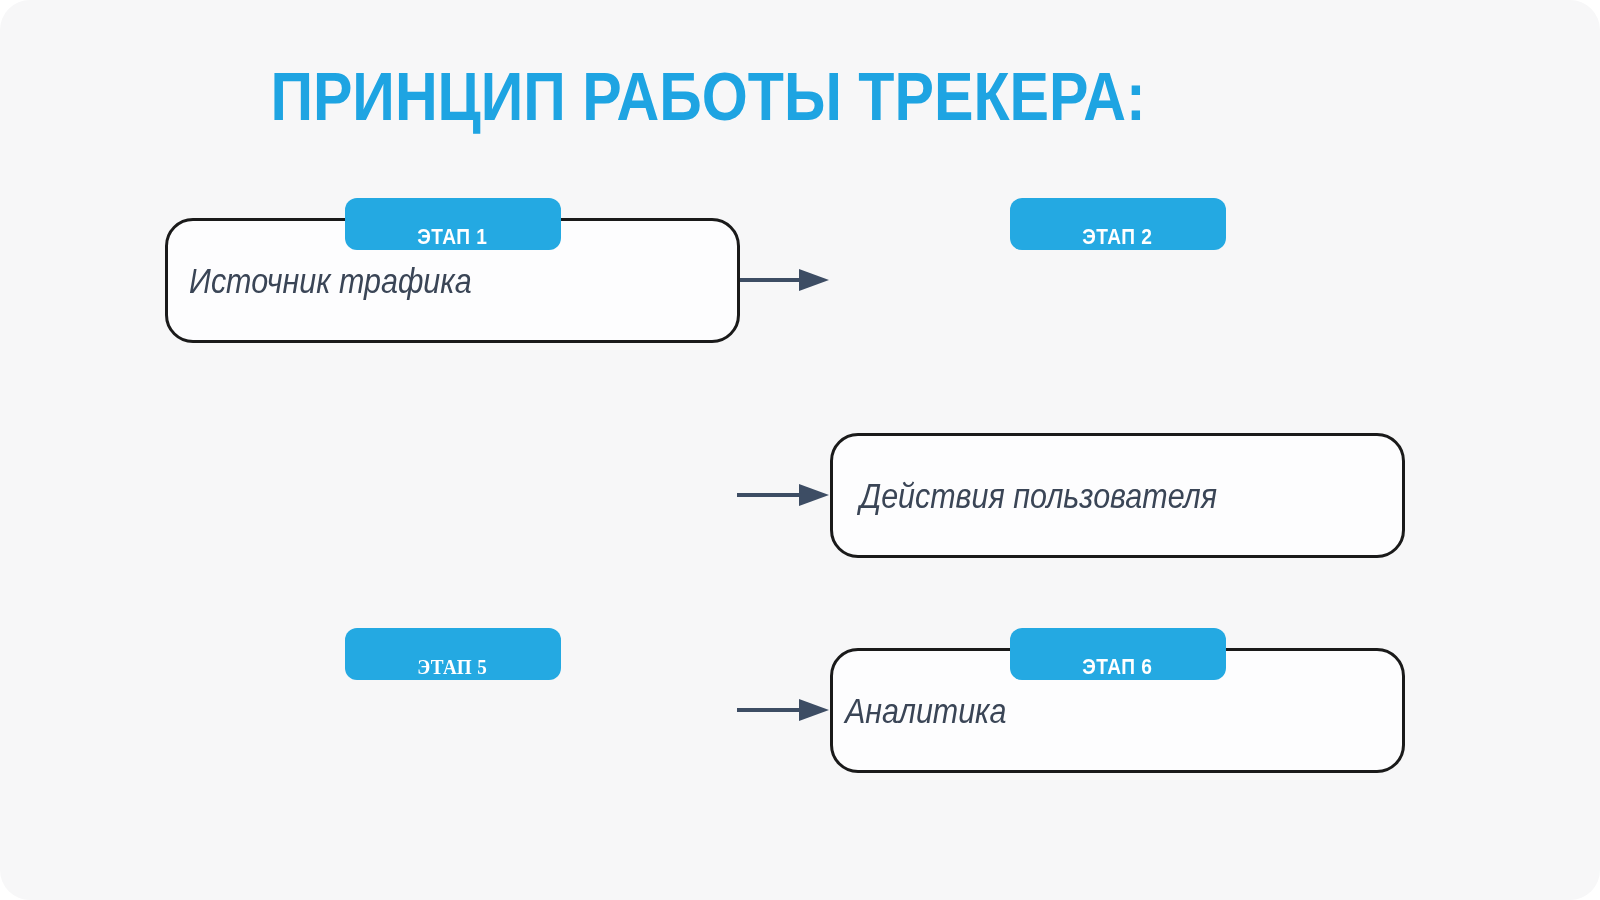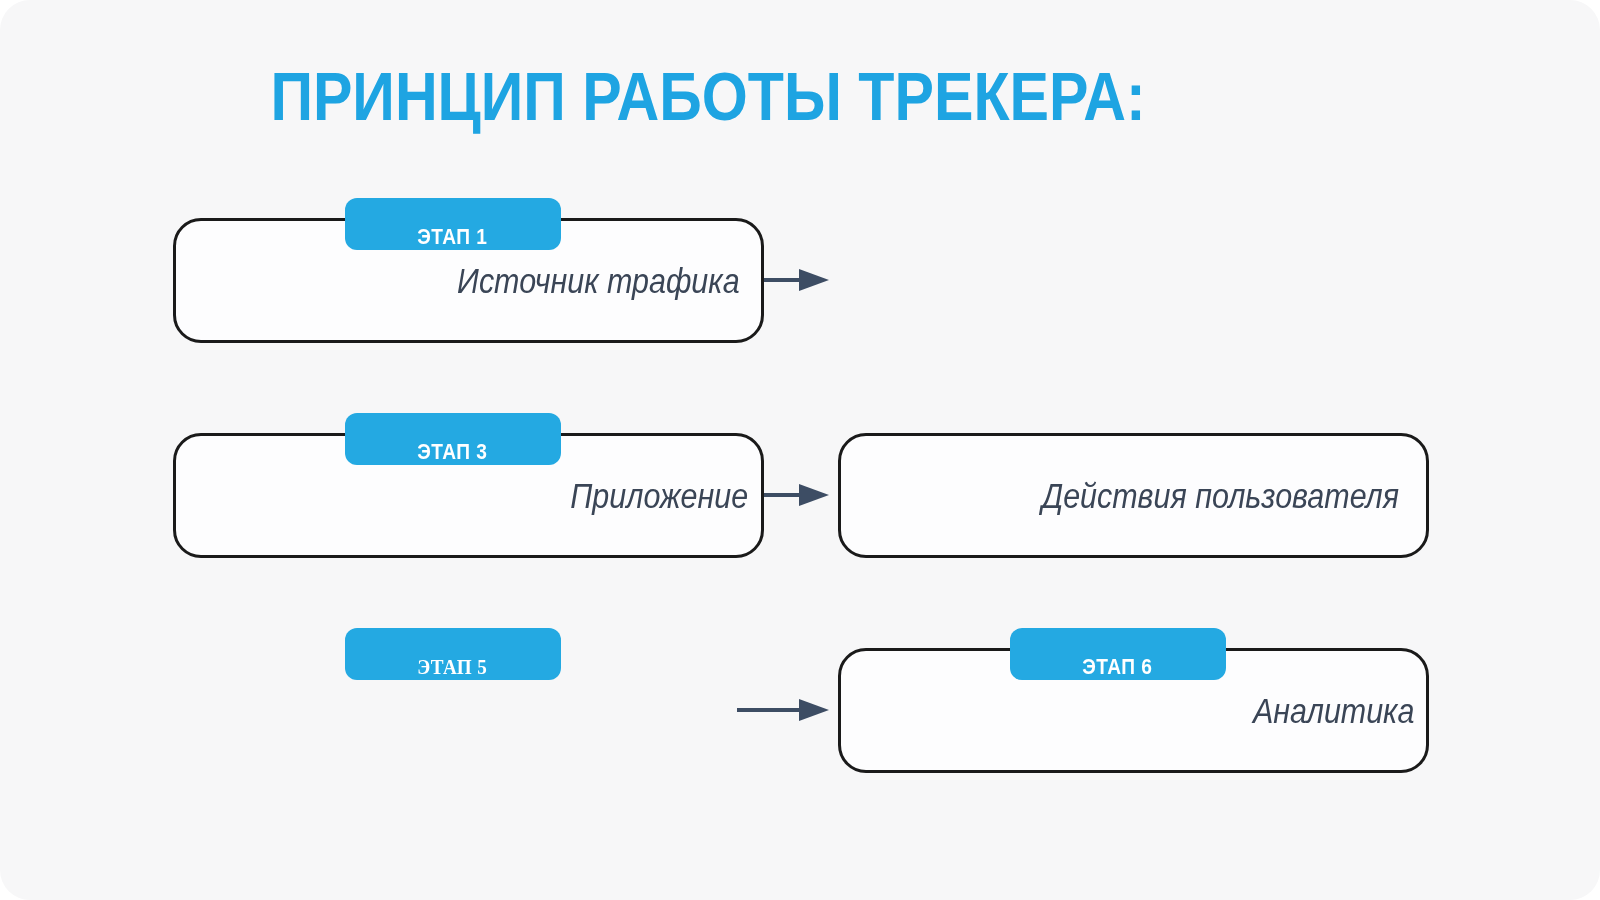--- a/index.html
+++ b/index.html
@@ -37,28 +37,27 @@
     width:216px;height:52px;
     background:var(--badge-blue);
     border-radius:12px;
     display:flex;align-items:flex-end;justify-content:center;
     color:#ffffff;font-size:22px;font-weight:bold;
     letter-spacing:0.5px;
     z-index:2;
     margin-top:8px;
   }
   .stage .box{
-    position:absolute;top:28px;left:8px;
+    position:absolute;top:28px;left:0;
     width:569px;height:119px;
     background:var(--box-fill);
     border:3px solid var(--box-border);
     border-radius:28px;
-    display:flex;align-items:center;justify-content:flex-end;
+    display:flex;align-items:center;justify-content:flex-start;
     z-index:1;
-    padding-left:16px;
   }
   .stage .box .label{
     color:var(--box-text);
     font-size:35px;
     font-style:italic;
     font-weight:500;
     white-space:nowrap;
   }
   
   .pos-r1c1{left:165px;top:190px;}
@@ -82,30 +81,25 @@
   <div class="stage pos-r1c1">
     <div class="badge">
         <span class="squeeze">ЭТАП 1</span>
       </div>
     <div class="box">
         <span class="label squeeze">Источник трафика</span>
       </div>
   </div>
 
   <div class="stage pos-r1c2">
+    <div class="badge">
+        <span class="squeeze">ЭТАП 2</span>
+      </div>
   </div>
 
-  <div class="stage pos-r2c1">
-    <div class="badge">
-        <span class="squeeze">ЭТАП 3</span>
-      </div>
-    <div class="box">
-        <span class="label squeeze">Приложение</span>
-      </div>
-  </div>
 
   <div class="stage pos-r2c2">
     <div class="box">
         <span class="label squeeze">Действия пользователя</span>
       </div>
   </div>
 
   <div class="stage pos-r3c1">
     <div class="badge">
         <span class="squeeze">ЭТАП 5</span>

